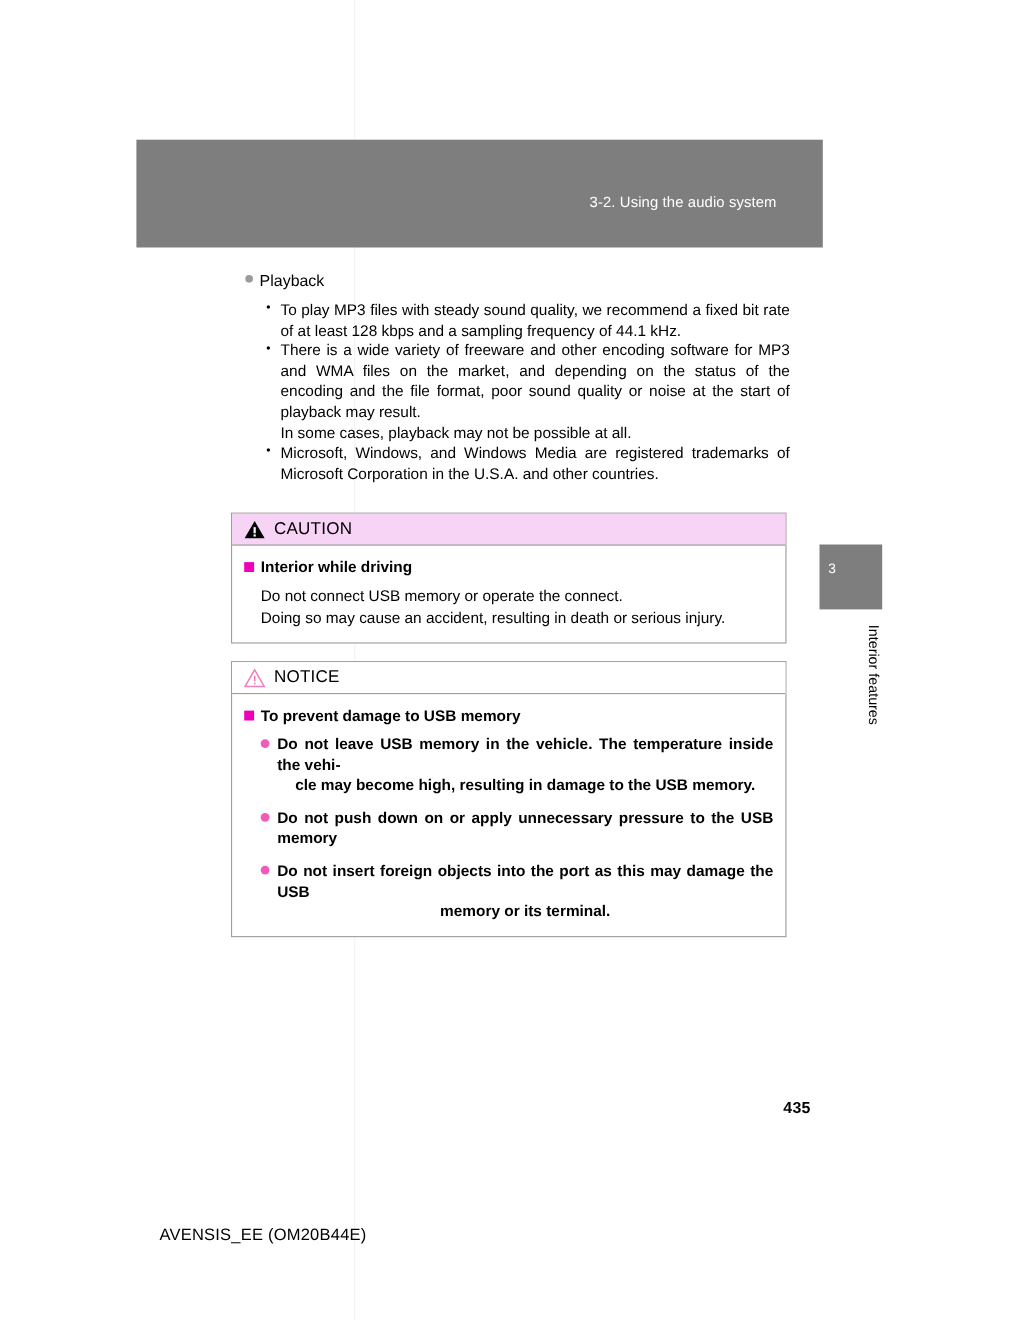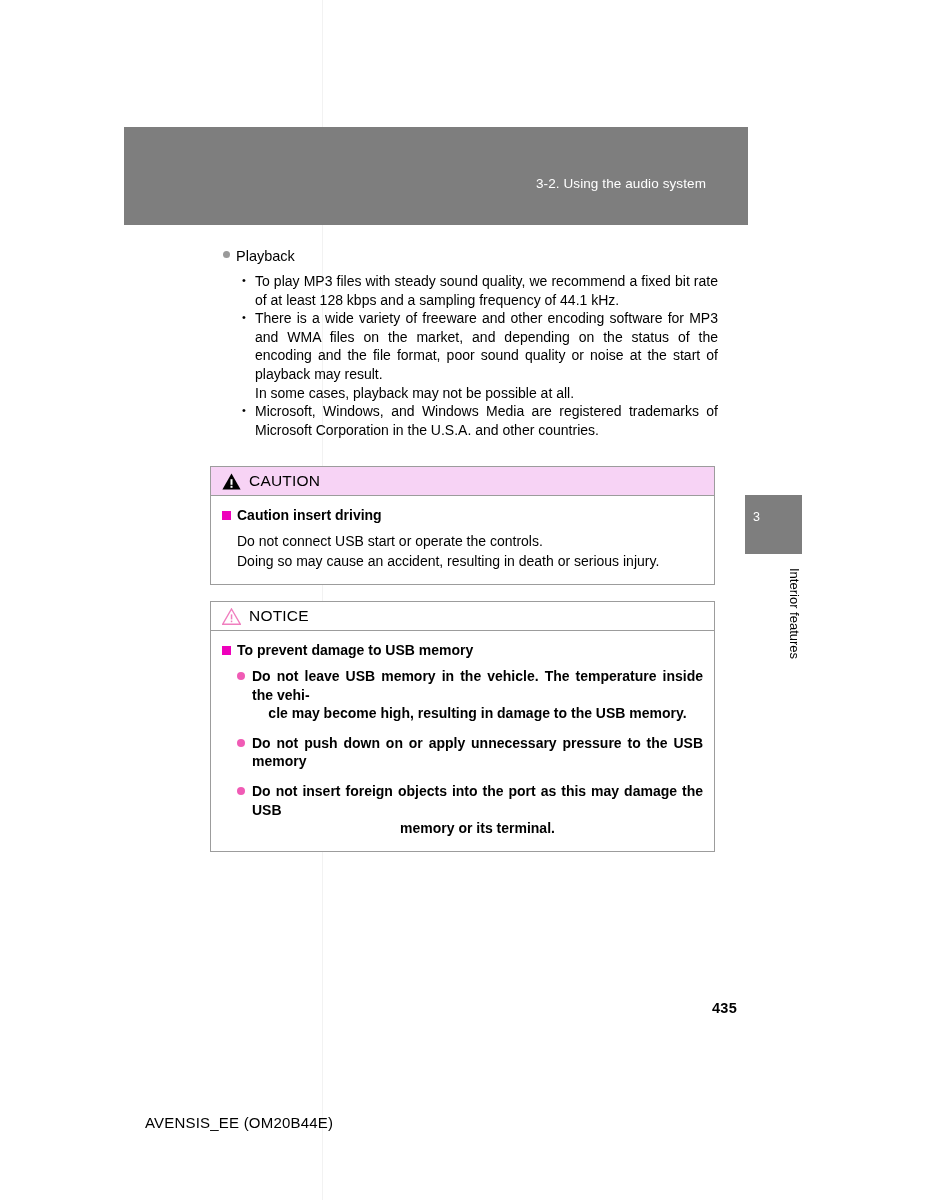--- a/index.html
+++ b/index.html
@@ -273,23 +273,23 @@
     <svg class="tri-icon" width="19" height="17" viewBox="0 0 19 17">
       <polygon points="9.5,0.6 18.6,16.4 0.4,16.4" fill="#000000"></polygon>
       <rect x="8.5" y="6.2" width="2.0" height="5.6" fill="#ffffff"></rect>
       <rect x="8.5" y="12.8" width="2.0" height="2.0" fill="#ffffff"></rect>
     </svg>
     <span class="alert-head-label">CAUTION</span>
   </div>
   <div class="alert-body">
     <div class="alert-sub">
       <span class="sq-magenta"></span>
-      <span>Caution insert driving</span>
+      <span>Interior while driving</span>
     </div>
-    <div class="plain-line">Do not connect USB start or operate the controls.</div>
+    <div class="plain-line">Do not connect USB memory or operate the connect.</div>
     <div class="plain-line">Doing so may cause an accident, resulting in death or serious injury.</div>
   </div>
 </div>
 
 <div class="alert-box notice">
   <div class="alert-head notice-head">
     <svg class="tri-icon" width="19" height="17" viewBox="0 0 19 17">
       <polygon points="9.5,1.0 18.3,16.2 0.7,16.2" fill="none" stroke="#f07fbf" stroke-width="1.4"></polygon>
       <rect x="8.8" y="6.4" width="1.5" height="5.0" fill="#f07fbf"></rect>
       <rect x="8.8" y="12.6" width="1.5" height="1.6" fill="#f07fbf"></rect>

